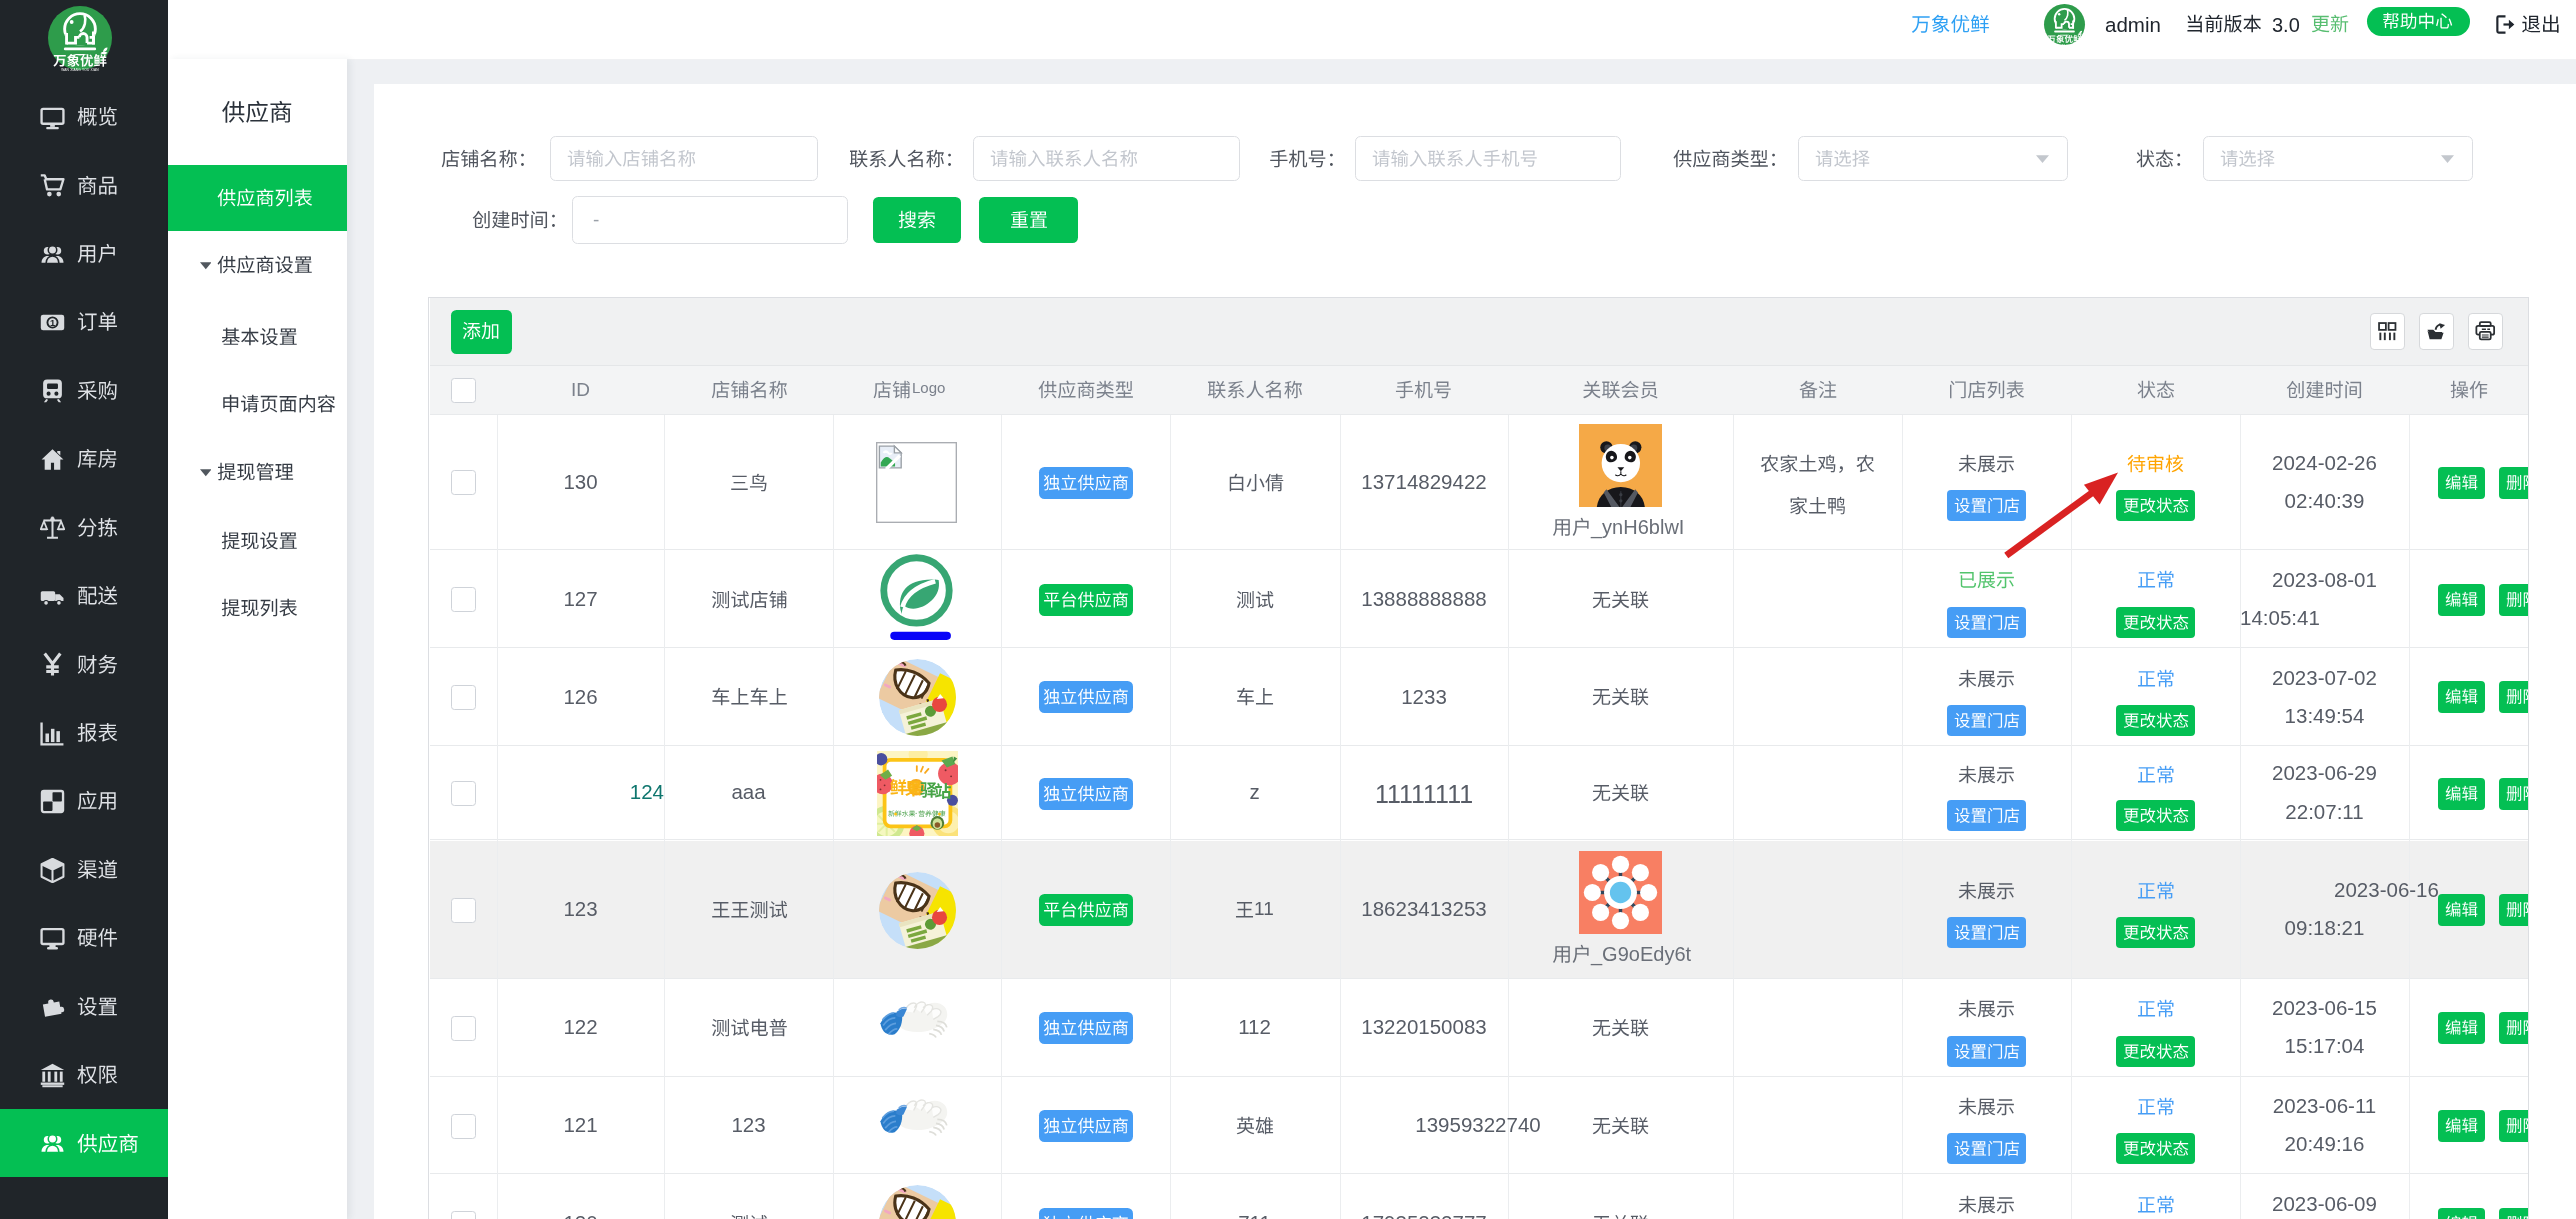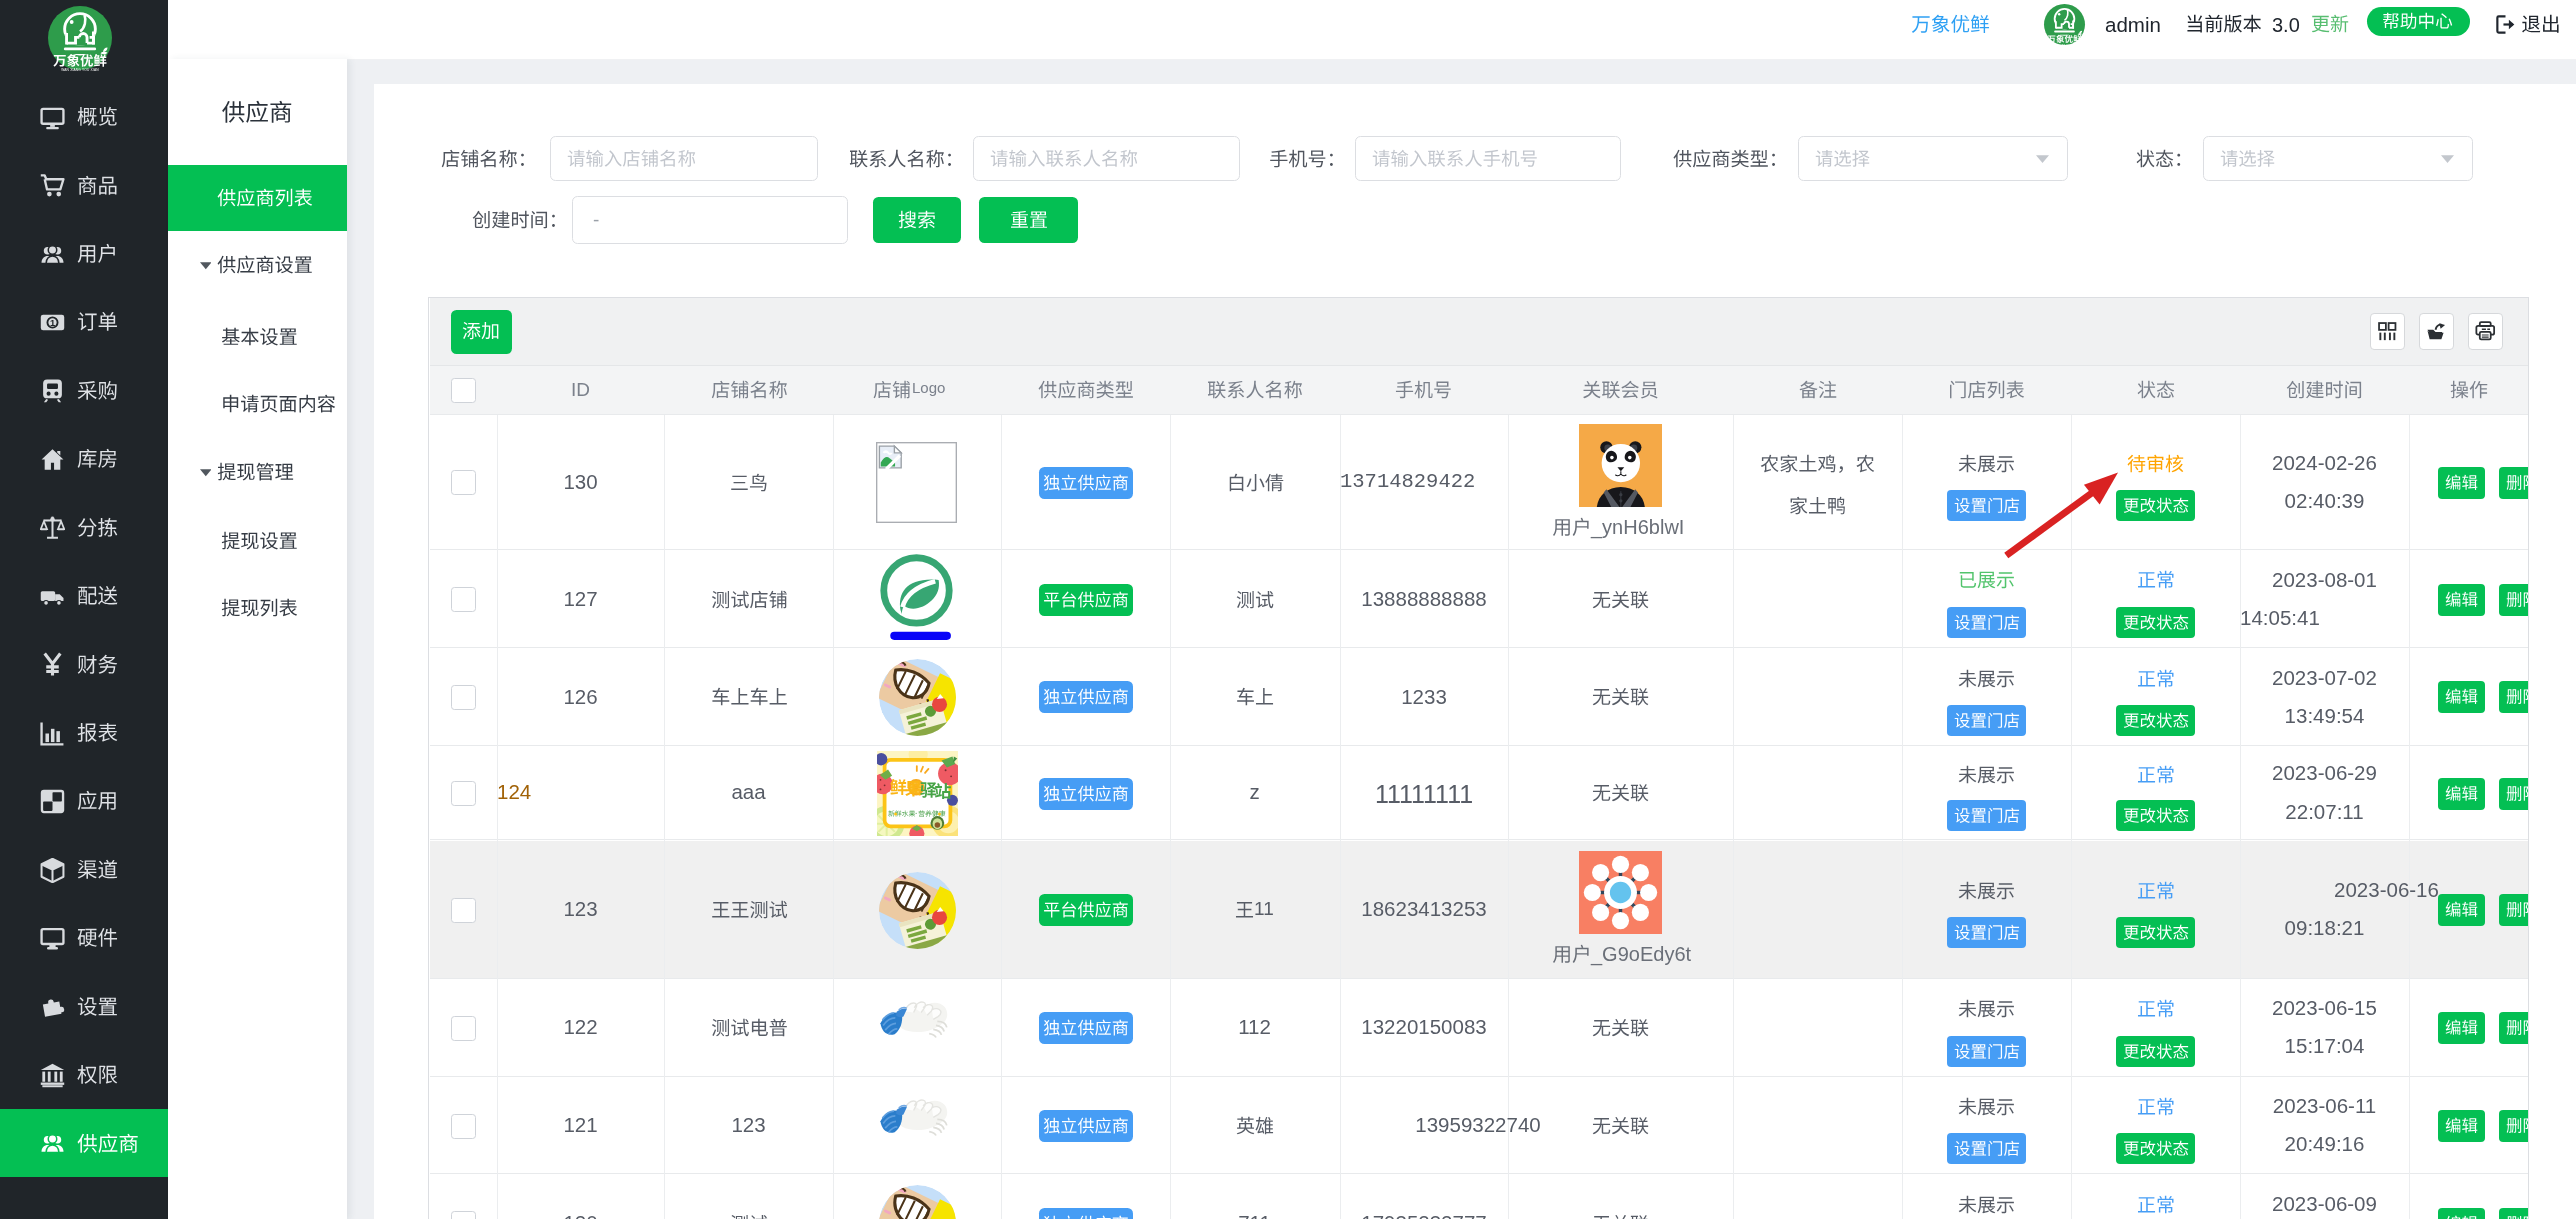--- a/index.html
+++ b/index.html
@@ -870,21 +870,21 @@
         </g>
       </svg>
     </div>
     <svg width="57" height="20.5" viewBox="0 0 84 30" fill="#575c66" style="position:absolute;left:797px;top:175px">
       <g transform="matrix(0.02800,0,0,-0.02800,0.00,24.64)">
         <use href="#u767D" x="0"></use>
         <use href="#u5C0F" x="1000"></use>
         <use href="#u5029" x="2000"></use>
       </g>
     </svg>
-    <div style="position:absolute;left:910px;top:172px;width:168px;font-family:Liberation Mono, monospace;font-size:20.5px;color:#575c66;white-space:nowrap">13714829422</div>
+    <div style="position:absolute;left:910px;top:172px;width:168px;text-align:center;font-family:Liberation Sans, sans-serif;font-size:20.5px;color:#575c66;white-space:nowrap">13714829422</div>
     <div style="position:absolute;left:1149px;top:126px">
       <svg width="83" height="83" viewBox="0 0 121 121">
 <rect width="121" height="121" fill="#f5a947"></rect>
 <circle cx="40" cy="34" r="9" fill="#17171b"></circle>
         <circle cx="82" cy="34" r="9" fill="#17171b"></circle>
 <circle cx="42" cy="35" r="5" fill="#3d4048"></circle>
         <circle cx="80" cy="35" r="5" fill="#3d4048"></circle>
 <circle cx="61" cy="57" r="28" fill="#fff"></circle>
 <path d="M40 52c-3-7 2-13 7-13s10 6 8 12c-2 5-12 7-15 1z" fill="#17171b"></path>
 <path d="M82 52c3-7-2-13-7-13s-10 6-8 12c2 5 12 7 15 1z" fill="#17171b"></path>
@@ -1180,21 +1180,21 @@
     </div>
     <div style="position:absolute;left:2069px;top:383px;width:47px;height:31.5px;background:#04bf53;border-radius:4.1px;display:flex;align-items:center;justify-content:flex-start;padding-left:6.8px;box-sizing:border-box">
       <svg width="33" height="18" viewBox="0 0 48 26" fill="#fff">
         <g transform="matrix(0.02400,0,0,-0.02400,0.00,21.12)">
           <use href="#u5220" x="0"></use>
           <use href="#u9664" x="1000"></use>
         </g>
       </svg>
     </div>
     <div style="position:absolute;left:21px;top:483px;width:25px;height:25px;background:#fff;border:1.4px solid #cfd3d9;border-radius:3.4px;box-sizing:border-box"></div>
-    <div style="position:absolute;left:67px;top:482px;width:167px;text-align:left;font-family:'Liberation Sans';font-size:20.5px;color:#a16207;white-space:nowrap">124</div>
+    <div style="position:absolute;left:67px;top:482px;width:167px;text-align:right;font-family:'Liberation Sans';font-size:20.5px;color:#0f766e;white-space:nowrap">124</div>
     <div style="position:absolute;left:234px;top:482px;width:169px;text-align:center;font-family:'Liberation Sans';font-size:20.5px;color:#575c66;white-space:nowrap">aaa</div>
     <div style="position:absolute;left:447px;top:453px">
       <svg width="81" height="85" viewBox="0 0 118 124">
 <rect width="118" height="124" fill="#fdf5c3"></rect>
 <circle cx="14" cy="106" r="26" fill="#cfe890"></circle>
         <circle cx="14" cy="106" r="18" fill="#f5f8c0"></circle>
 <path d="M14 88v36M-4 106h36M2 94l24 24M26 94 2 118" stroke="#e1ef9f" stroke-width="3"></path>
 <circle cx="104" cy="104" r="24" fill="#fbe27a"></circle>
         <circle cx="104" cy="104" r="16" fill="#fdf0ae"></circle>
 <circle cx="60" cy="5" r="14" fill="#fdeea2"></circle>

